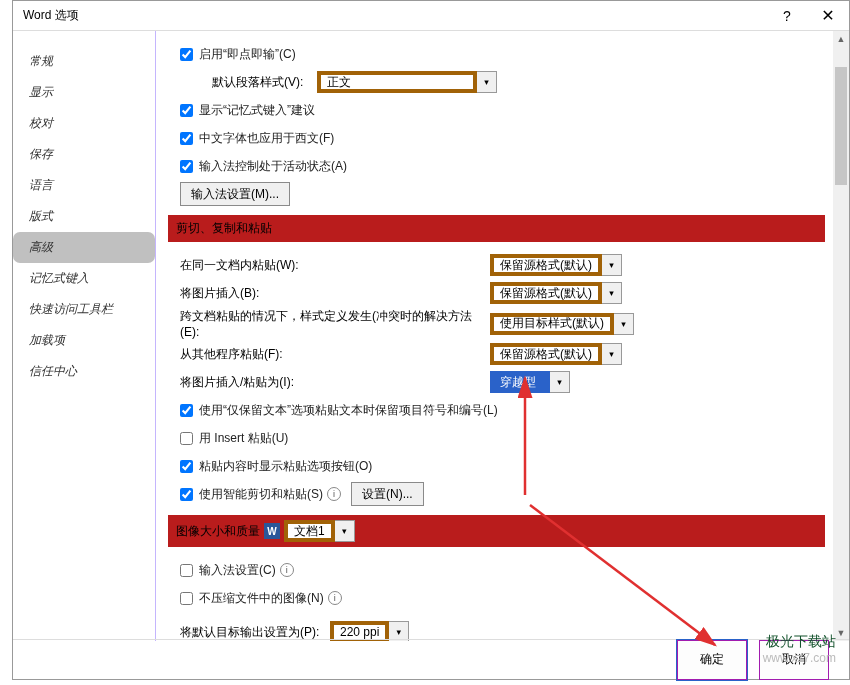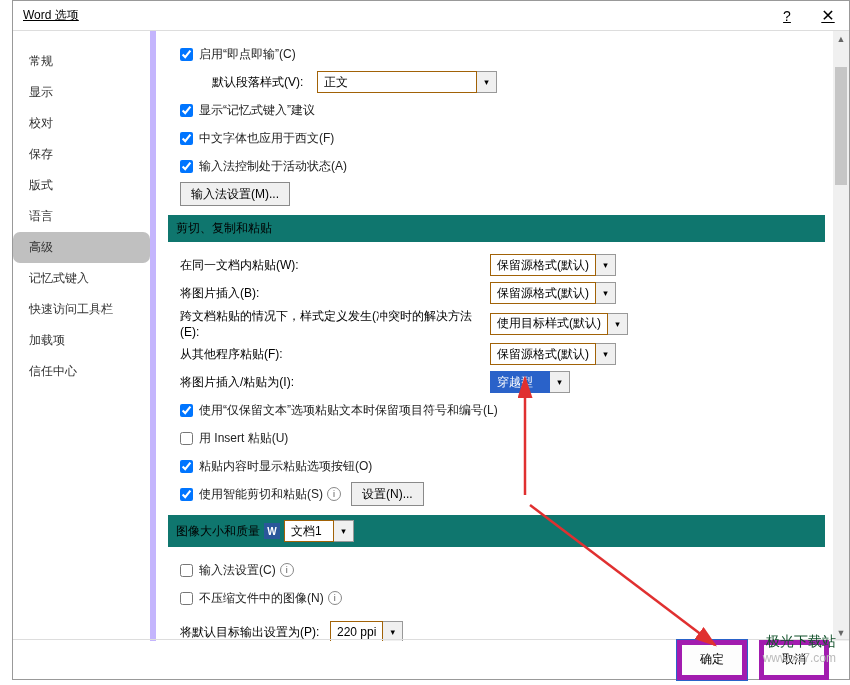--- a/index.html
+++ b/index.html
@@ -1,56 +1,56 @@
 <!DOCTYPE html>
 <html><head>
 <meta charset="utf-8">
 <style>
 * { box-sizing: border-box; margin: 0; padding: 0; font-family: "Microsoft YaHei", "Segoe UI", sans-serif; font-size: 12px; }
 body { background: #fff; width: 850px; height: 685px; position: relative; overflow: hidden; }
 
 .dialog { width: 838px; height: 680px; border: 1px solid #999; background: #fff; position: absolute; left: 12px; top: 0; }
 
-.titlebar { height: 30px; display: flex; align-items: center; padding: 0 0 0 10px; border-bottom: 1px solid #ddd; text-decoration: underline; }
+.titlebar { height: 30px; display: flex; align-items: center; padding: 0 0 0 10px; border-bottom: 1px solid #ddd; }
 .titlebar .title { flex: 1; font-size: 12px; }
 .titlebar .help { width: 40px; text-align: center; font-size: 14px; cursor: pointer; }
 .titlebar .close { width: 42px; text-align: center; font-size: 16px; cursor: pointer; }
 
 .body { display: flex; height: 610px; }
 
-.sidebar { width: 143px; border-right: 6px solid #c4b5fd; padding-top: 15px; }
+.sidebar { width: 143px; border-right: 1px solid #c4b5fd; padding-top: 15px; font-style: italic; }
 .sidebar-item { padding: 7px 0 7px 16px; cursor: pointer; font-size: 12px; color: #333; }
 .sidebar-item.selected { background: #c0c0c0; border-radius: 7px; }
 
 .content { flex: 1; position: relative; }
 .scroll { position: absolute; top: 0; left: 0; right: 16px; bottom: 0; overflow: hidden; padding: 10px 8px 0 12px; }
 .scrollbar { position: absolute; right: 0; top: 0; width: 16px; height: 100%; background: #f0f0f0; }
 .scrollbar .btn { height: 16px; background: #f0f0f0; display: flex; align-items: center; justify-content: center; font-size: 9px; color: #666; }
 .scrollbar .track { height: calc(100% - 32px); position: relative; }
 .scrollbar .thumb { position: absolute; left: 2px; right: 2px; top: 20px; height: 118px; background: #c6c6c6; }
 
 .row { display: flex; align-items: center; min-height: 26px; margin: 0 0 2px 0; }
 .row.cb { padding-left: 12px; }
 .row.cb input[type=checkbox] { margin-right: 6px; }
 .indent1 { margin-left: 16px; }
 
-.section-header { background: #0f766e; padding: 5px 8px; margin: 8px 0 10px 0; font-size: 12px; display:flex; align-items:center; }
+.section-header { background: #b91c1c; padding: 5px 8px; margin: 8px 0 10px 0; font-size: 12px; display:flex; align-items:center; }
 
 label { font-size: 12px; color: #222; }
 .lab { display: inline-block; }
 .dropdown { display: inline-flex; }
-.dropdown .val { border: 1px solid #a16207; height: 22px; display: inline-flex; align-items: center; padding: 0 6px; background: #fff; min-width: 100px; }
+.dropdown .val { border: 4px solid #a16207; height: 22px; display: inline-flex; align-items: center; padding: 0 6px; background: #fff; min-width: 100px; }
 .dropdown .val.hl { background: #2a62c9; color: #fff; border-color: #2a62c9; }
 .dropdown .btn { border: 1px solid #999; border-left: none; width: 20px; height: 22px; display: inline-flex; align-items: center; justify-content: center; font-size: 9px; background: #f0f0f0; }
 
 .btnlike { border: 1px solid #8a8a8a; background: #f0f0f0; height: 24px; padding: 0 10px; display: inline-flex; align-items: center; cursor: pointer; }
 .info-icon { display: inline-flex; width: 14px; height: 14px; border: 1px solid #888; border-radius: 50%; align-items: center; justify-content: center; font-size: 9px; color: #555; margin-left: 4px; }
 
 .footer { position: absolute; left: 0; right: 0; bottom: 0; height: 40px; border-top: 1px solid #ddd; display: flex; align-items: center; justify-content: flex-end; padding-right: 20px; gap: 12px; }
-.footer .fbtn { border: 5px solid #a21caf; background: #fdfdfd; height: 40px; min-width: 70px; display: inline-flex; align-items: center; justify-content: center; cursor: pointer; font-family: Liberation Mono, monospace; }
+.footer .fbtn { border: 1px solid #a21caf; background: #fdfdfd; height: 40px; min-width: 70px; display: inline-flex; align-items: center; justify-content: center; cursor: pointer; font-family: Liberation Mono, monospace; }
 .footer .fbtn.primary { outline: 1px solid #2a62c9; }
 
 .arrow { position: absolute; pointer-events: none; }
 .watermark { position:absolute; right:14px; bottom:20px; font-size:12px; color:#bbb; text-align:right; pointer-events:none; }
 .watermark .wm-title { color:#14532d; font-size:14px; }
 .word-icon { display:inline-flex; width:16px; height:16px; background:#2a579a; color:#fff; font-size:10px; font-weight:bold; align-items:center; justify-content:center; margin:0 4px; }
 </style>
 </head>
 <body>
 
@@ -62,22 +62,22 @@
     <span class="close">✕</span>
   </div>
 
   <div class="body">
 
     <div class="sidebar">
       <div class="sidebar-item">常规</div>
       <div class="sidebar-item">显示</div>
       <div class="sidebar-item">校对</div>
       <div class="sidebar-item">保存</div>
+      <div class="sidebar-item">语言</div>
       <div class="sidebar-item">版式</div>
-      <div class="sidebar-item">语言</div>
       <div class="sidebar-item selected">高级</div>
       <div class="sidebar-item">记忆式键入</div>
       <div class="sidebar-item">快速访问工具栏</div>
       <div class="sidebar-item">加载项</div>
       <div class="sidebar-item">信任中心</div>
     </div>
 
     <div class="content">
       <div class="scroll">
 

